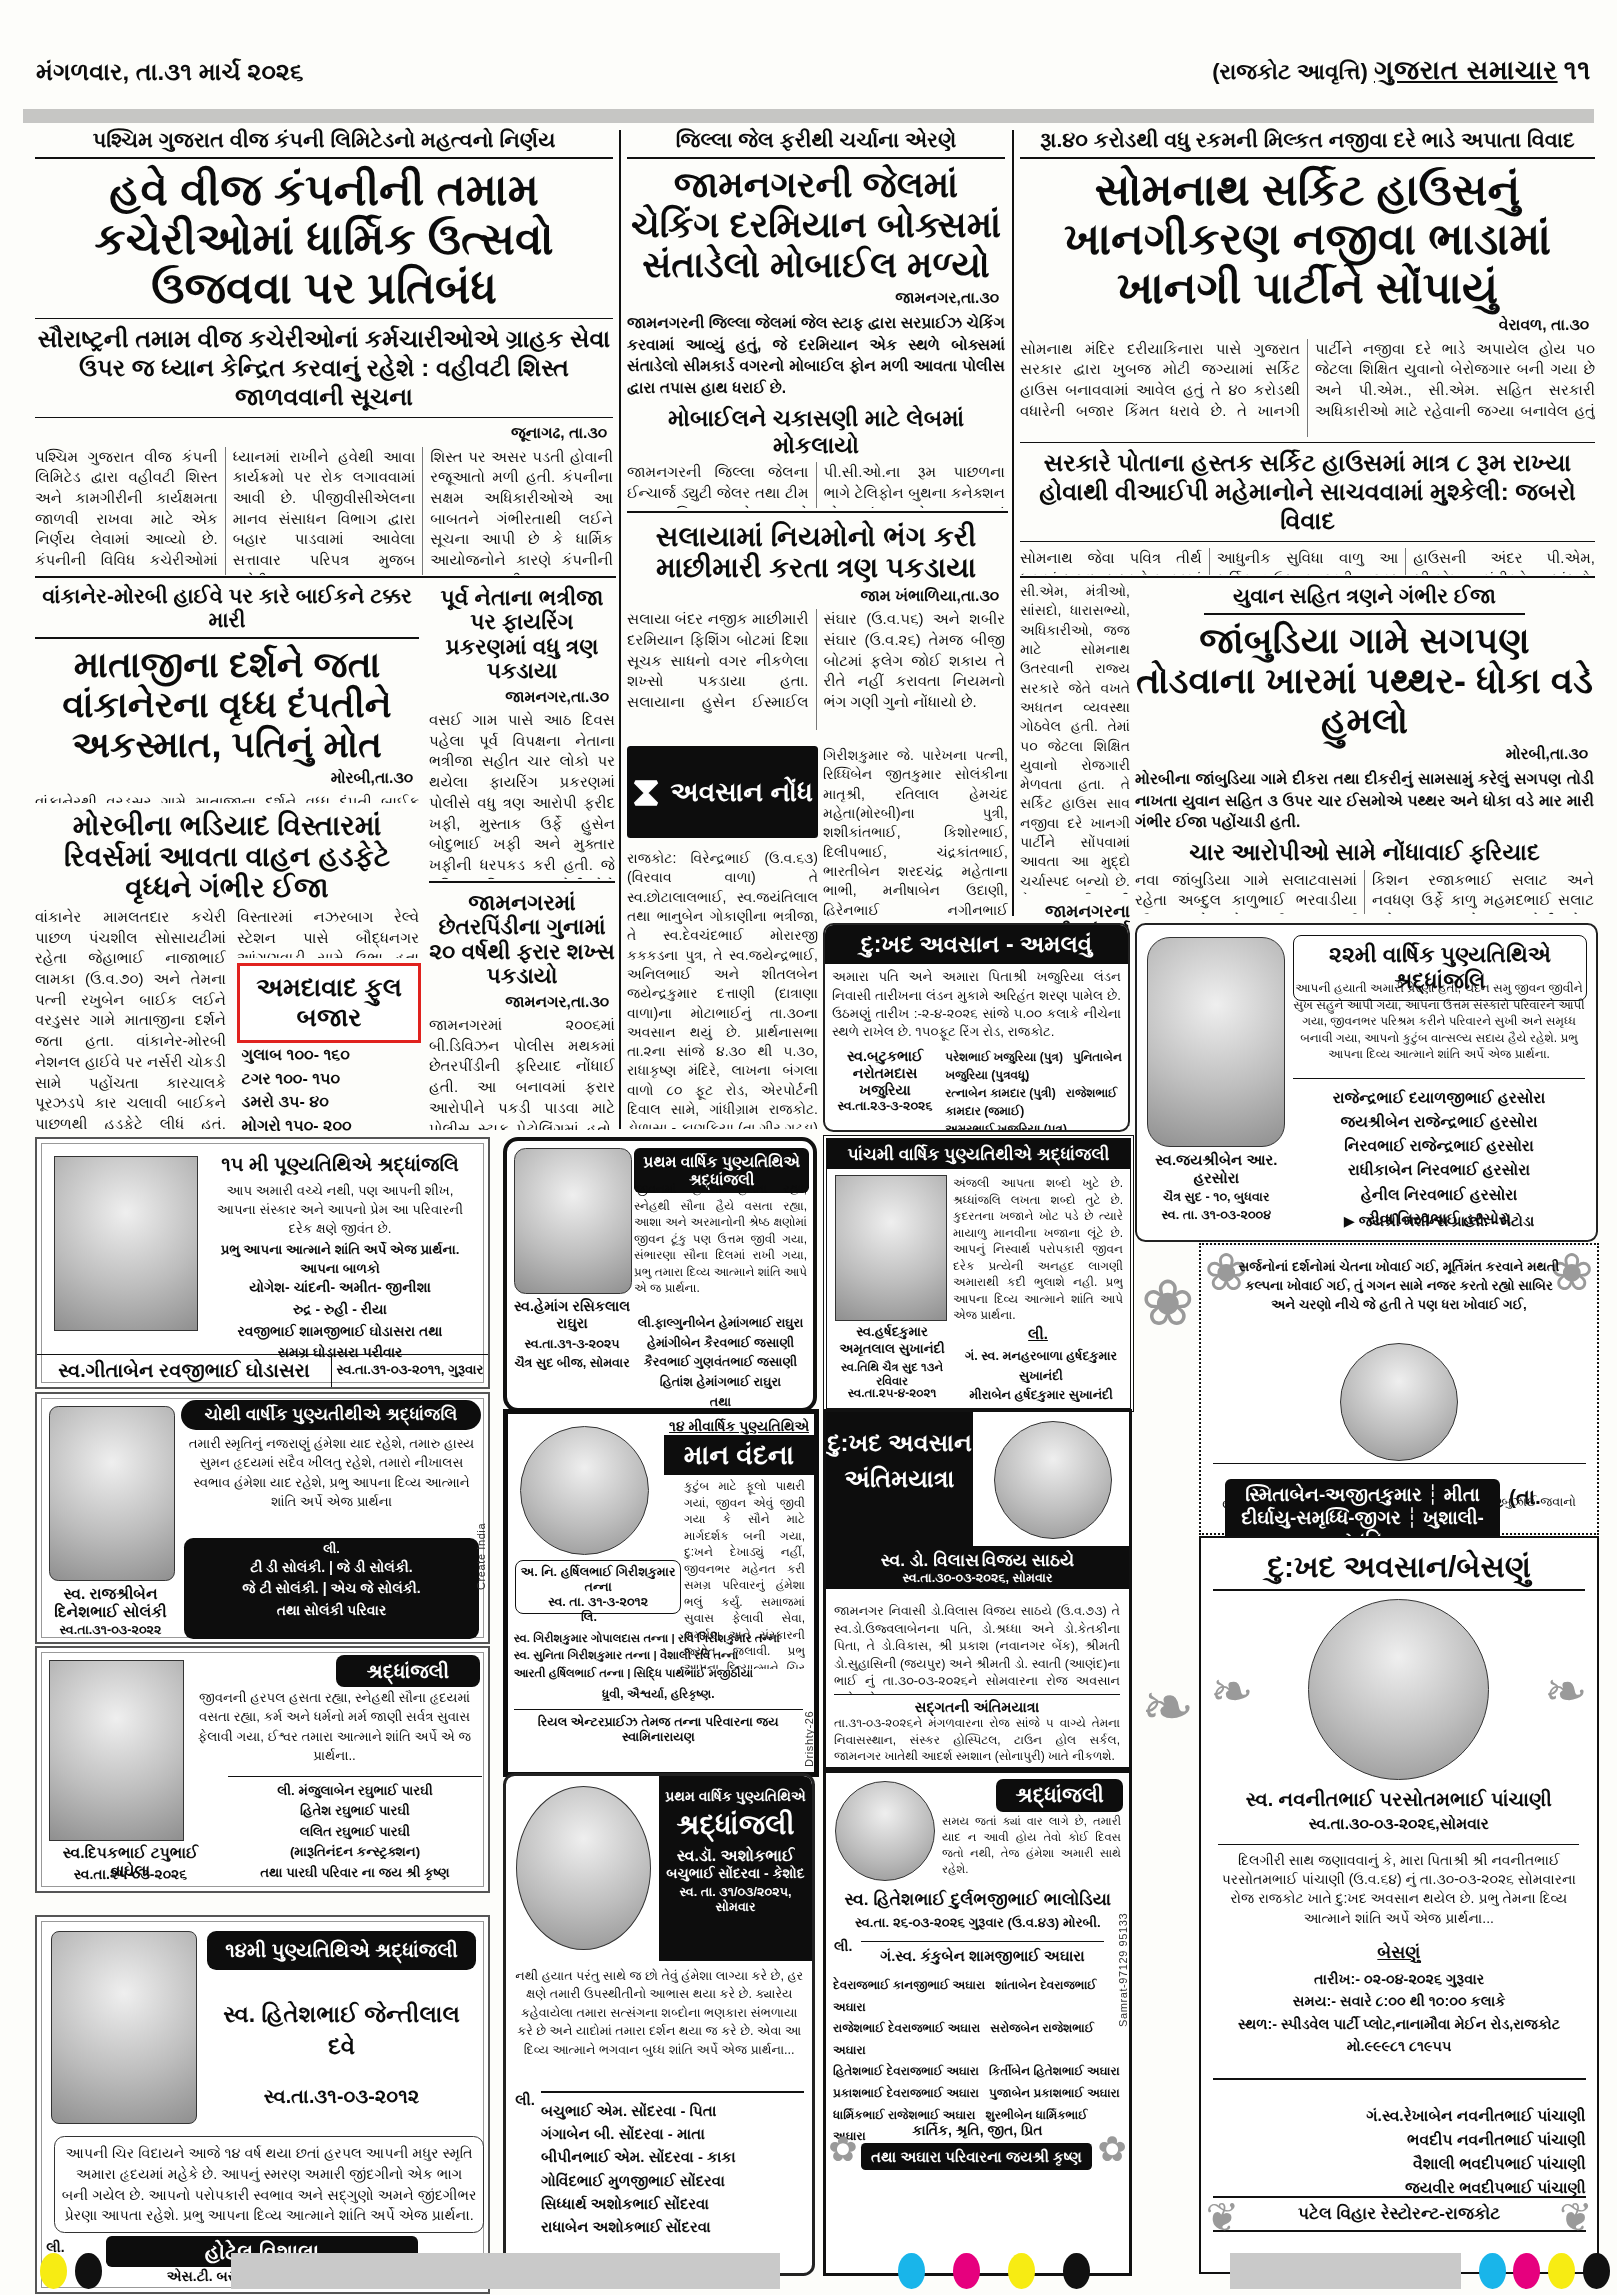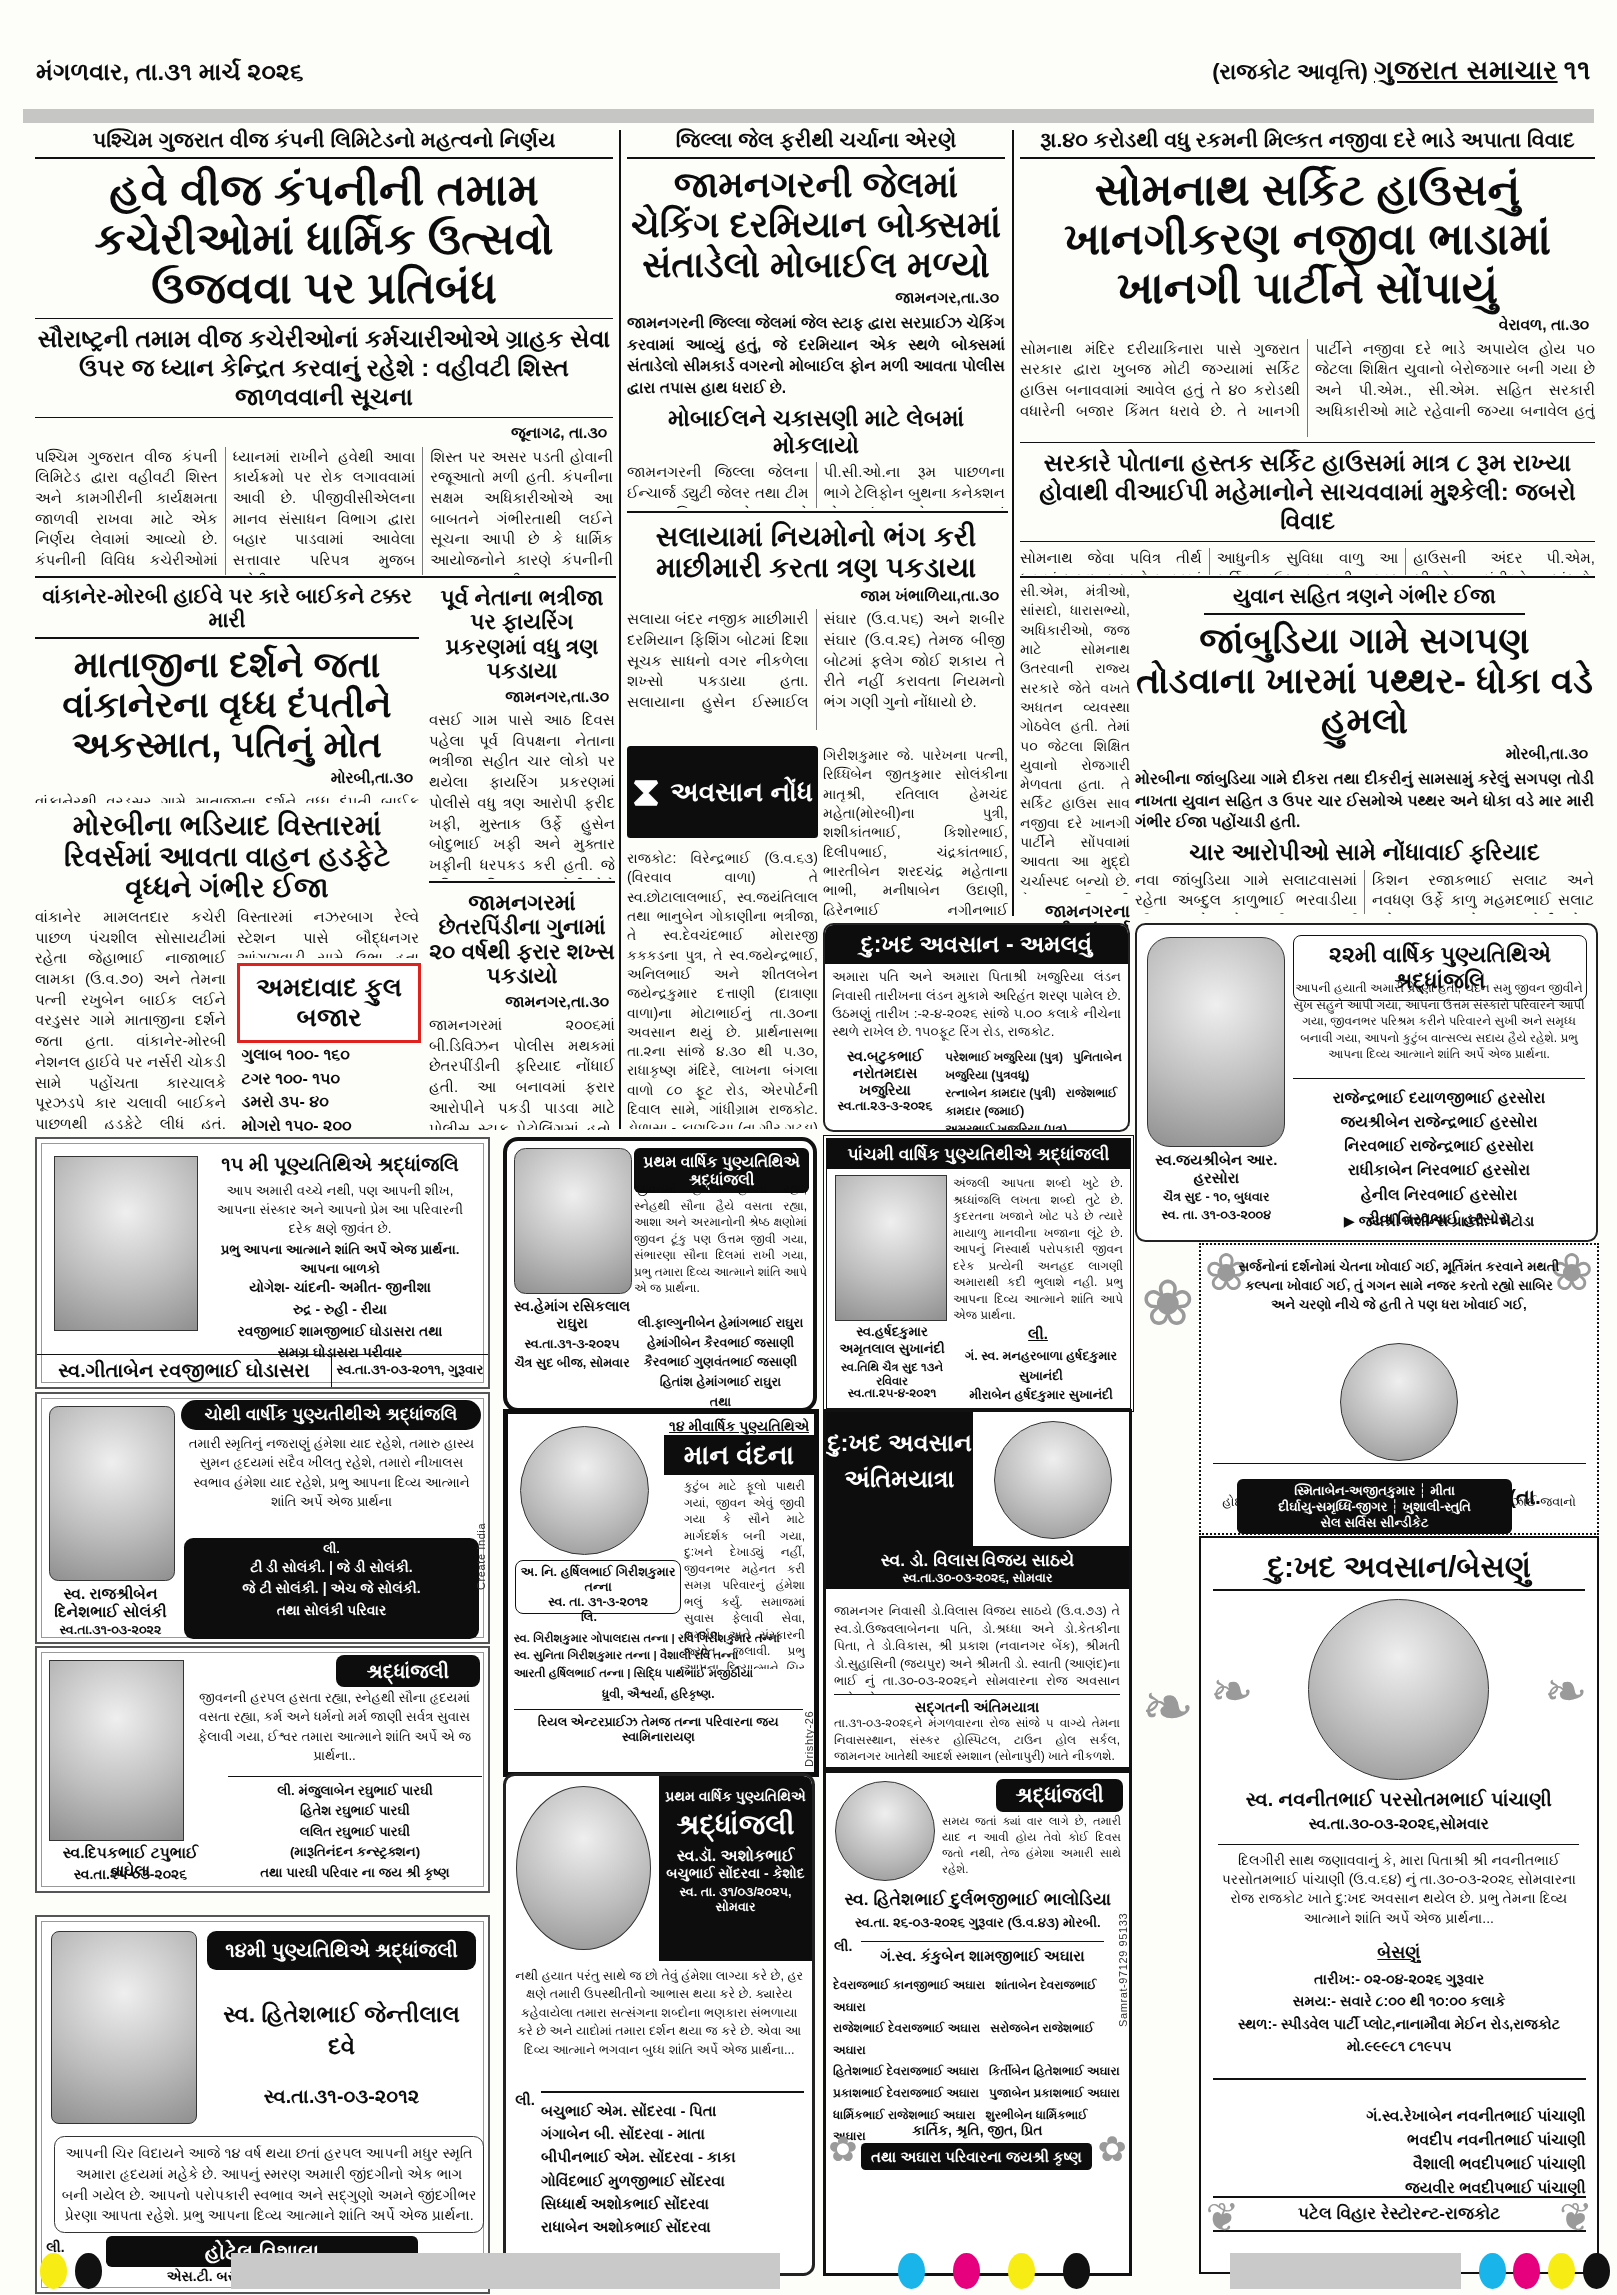--- a/index.html
+++ b/index.html
@@ -379,21 +379,21 @@
   </div>
 
   <div class="abs ad" style="left:1199px;top:1243px;width:396px;height:288px;border:2.3px dotted #111;">
     <div class="abs ornament" style="left:3.5px;top:1.2px;">❀</div>
     <div class="abs ornament" style="right:3.5px;top:1.2px;">❀</div>
     <div class="abs poem" style="left:35px;top:11.6px;width:326px;font-size:13.3px;font-weight:bold;">સર્જનોનાં દર્શનોમાં ચેતના ખોવાઈ ગઈ, મૂર્તિમંત કરવાને મથતી કલ્પના ખોવાઈ ગઈ, તું ગગન સામે નજર કરતો રહ્યો સાબિર અને ચરણો નીચે જે હતી તે પણ ધરા ખોવાઈ ગઈ,</div>
     <div class="abs photo photo-round" style="left:139px;top:98px;width:116px;height:116px;"></div>
     <div class="abs cap" style="left:11.6px;top:218px;width:373px;font-size:21px;border-top:1.2px solid #111;border-bottom:1.2px solid #111;padding:21px 0;">સ્વ. દિપકભાઈ સુમતિચંદ્ર શાહ (તા. ૩૧-૦૩-૨૦૨૦)</div>
     <div class="abs poem" style="left:11.6px;top:248px;width:373px;font-size:12.7px;">હોઈશ જો હું ફૂલ કરમાઈ જવાનો, દીવો જો હું હોઈશ તો બુઝાઈ જવાનો</div>
   </div>
-  <div class="abs blackbar" style="left:1225px;top:1479px;width:266px;font-size:13px;padding:3.5px 4.6px;border-radius:5.8px;margin-left:12px;">
+  <div class="abs blackbar" style="left:1225px;top:1479px;width:266px;font-size:19px;padding:3.5px 4.6px;border-radius:5.8px;">
     <div>
 
     <div><span>સ્મિતાબેન-અજીતકુમાર</span> ┆ <span>મીતા</span></div>
         <div><span>દીર્ઘાયુ-સમૃધ્ધિ-જીગર</span> ┆ <span>ખુશાલી-સ્તુતિ</span></div>
       </div>
     <div>સેલ સર્વિસ સીન્ડીકેટ</div>
   </div>
 
   <div class="abs ad" style="left:1199px;top:1536px;width:396px;height:734px;border:2.3px solid #111;">
     <div class="cap" style="font-size:30px;padding:11.6px 0 4.6px 0;border-bottom:2.3px solid #111;margin:0 11.6px;">દુ:ખદ અવસાન/બેસણું</div>

